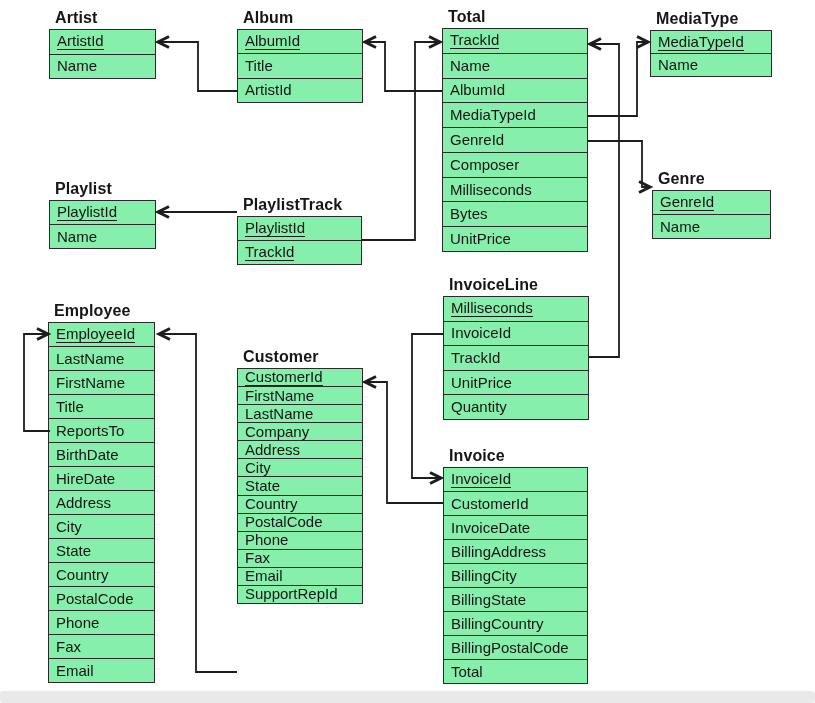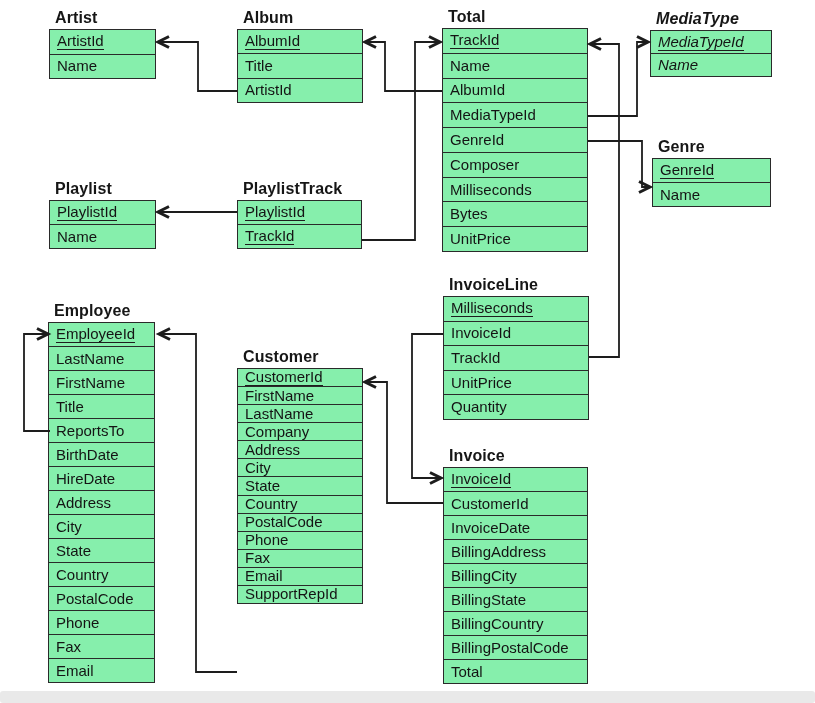--- a/index.html
+++ b/index.html
@@ -132,32 +132,32 @@
             <span>Milliseconds</span>
           </div>
           <div class="row">
             <span>Bytes</span>
           </div>
           <div class="row">
             <span>UnitPrice</span>
           </div>
         </div>
       </div>
-      <div class="tbl" style="left: 650px; top: 30px; width: 122px; height: 47px; font-style: italic;">
+      <div class="tbl" style="left: 650px; top: 30px; width: 122px; height: 47px;">
         <div class="tbl-title">MediaType</div>
         <div class="tbl-box">
           <div class="row pk">
             <span>MediaTypeId</span>
           </div>
           <div class="row">
             <span>Name</span>
           </div>
         </div>
       </div>
-      <div class="tbl" style="left: 652px; top: 158px; width: 119px; height: 49px;">
+      <div class="tbl" style="left: 652px; top: 190px; width: 119px; height: 49px;">
         <div class="tbl-title">Genre</div>
         <div class="tbl-box">
           <div class="row pk">
             <span>GenreId</span>
           </div>
           <div class="row">
             <span>Name</span>
           </div>
         </div>
       </div>
@@ -165,21 +165,21 @@
         <div class="tbl-title">Playlist</div>
         <div class="tbl-box">
           <div class="row pk">
             <span>PlaylistId</span>
           </div>
           <div class="row">
             <span>Name</span>
           </div>
         </div>
       </div>
-      <div class="tbl" style="left: 237px; top: 200px; width: 125px; height: 49px;">
+      <div class="tbl" style="left: 237px; top: 216px; width: 125px; height: 49px;">
         <div class="tbl-title">PlaylistTrack</div>
         <div class="tbl-box">
           <div class="row pk">
             <span>PlaylistId</span>
           </div>
           <div class="row pk">
             <span>TrackId</span>
           </div>
         </div>
       </div>

